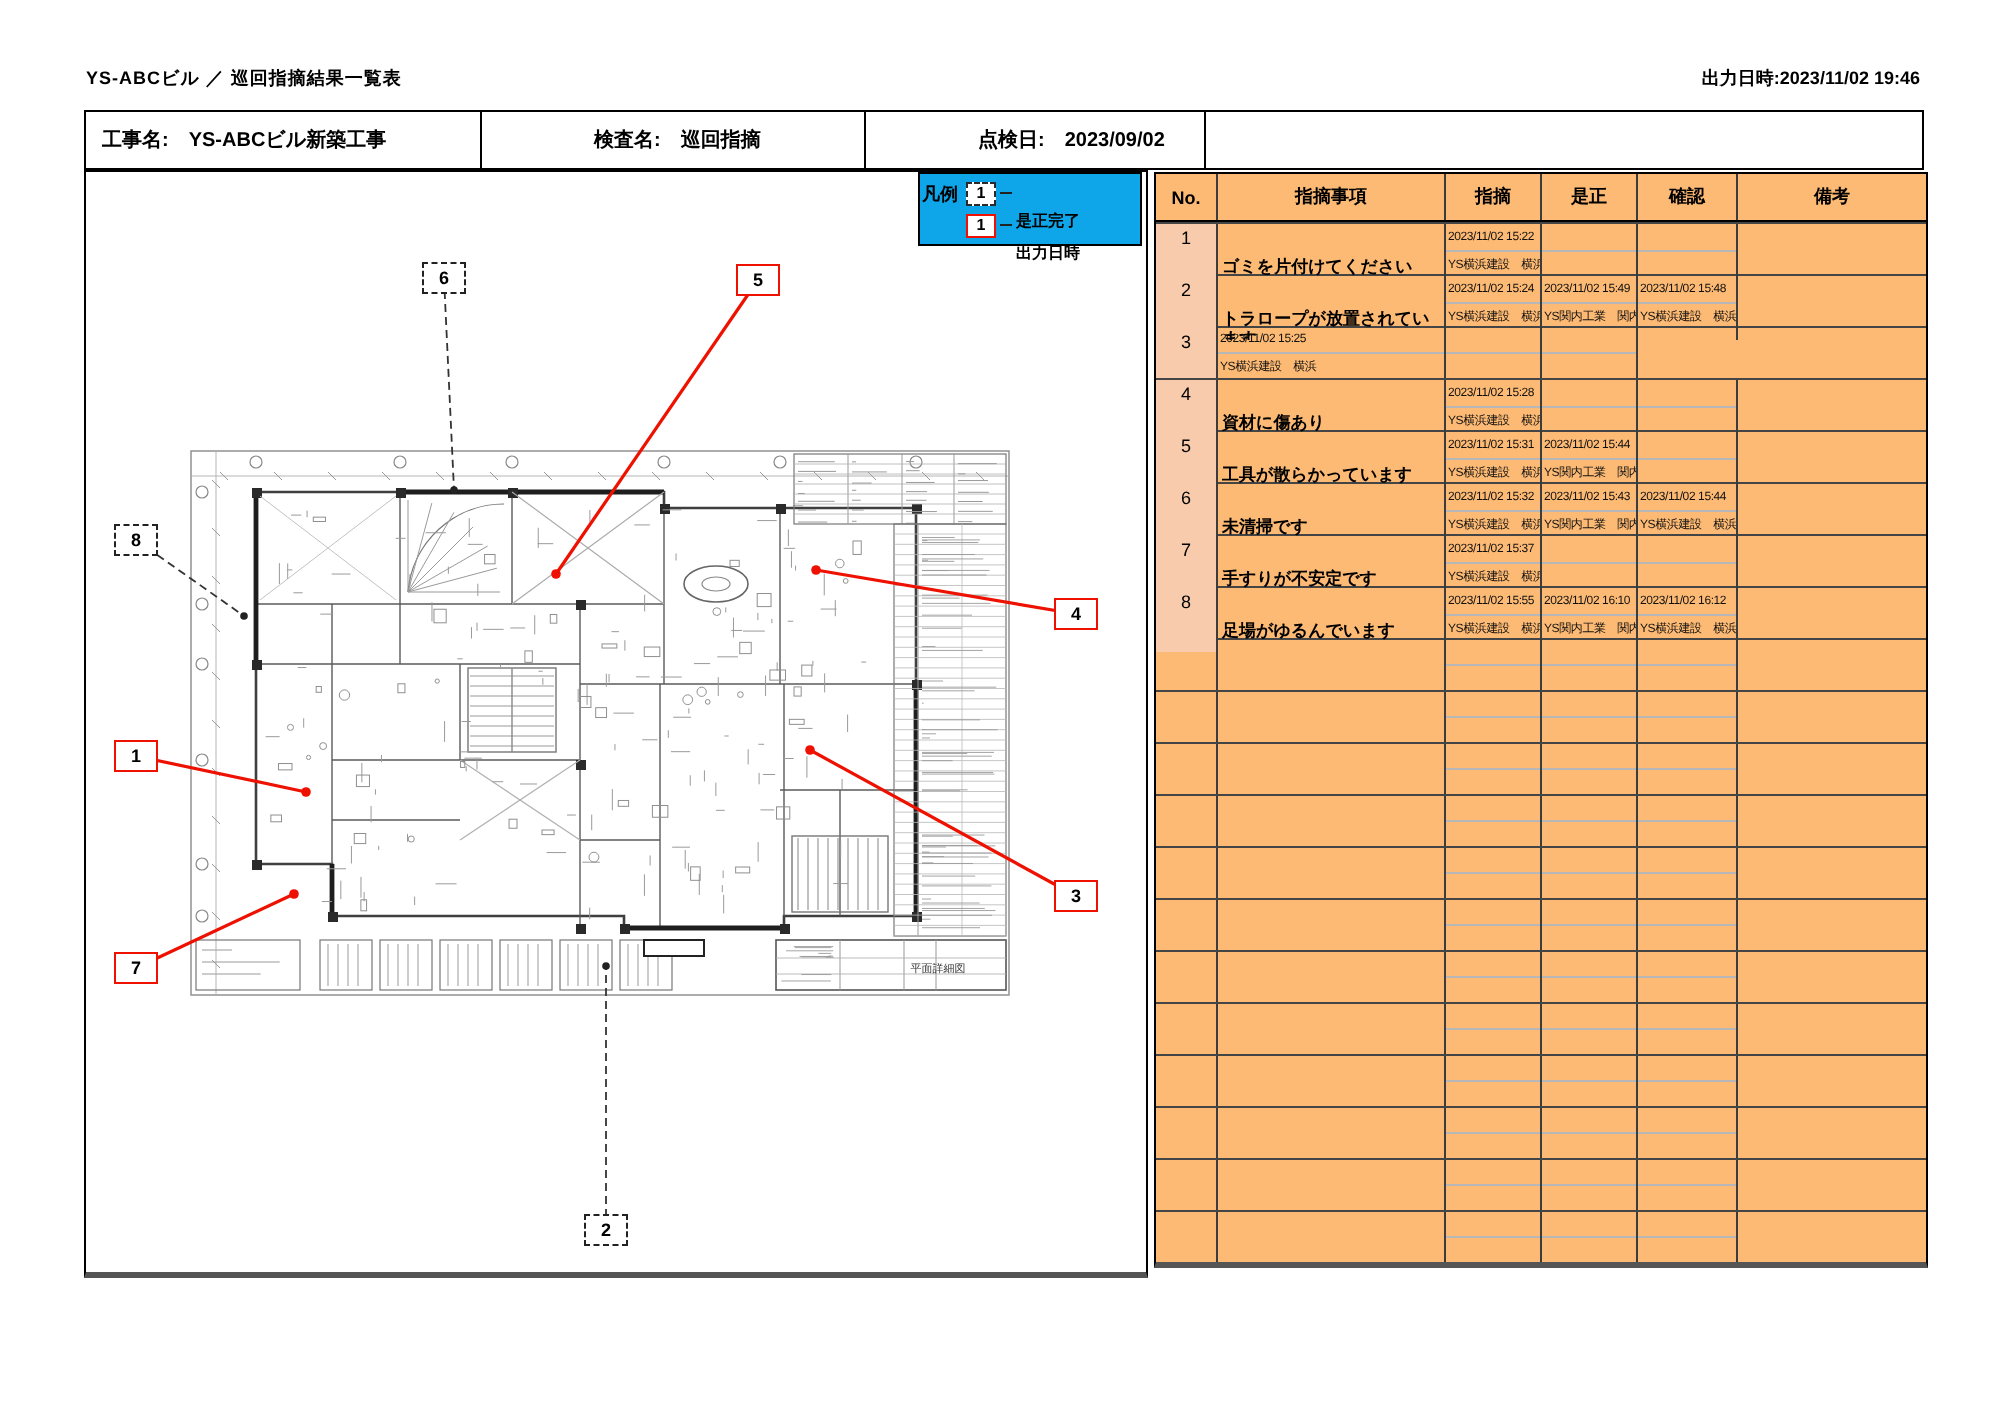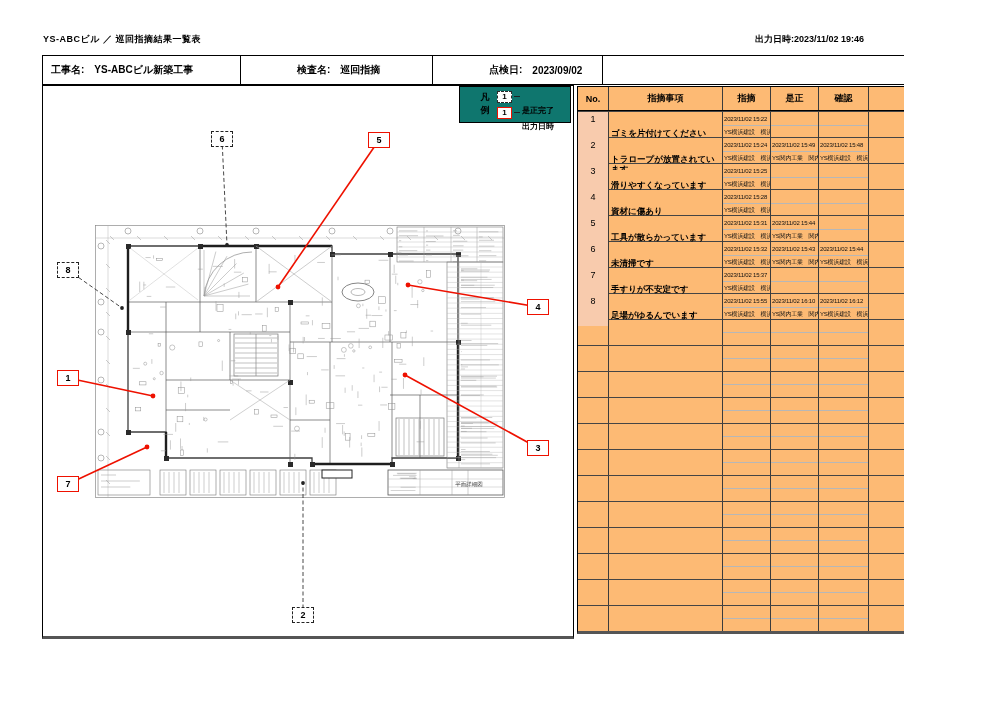--- a/index.html
+++ b/index.html
@@ -1,34 +1,34 @@
 <!DOCTYPE html>
 <html style="--red: #ee1100;"><head>
 <meta charset="utf-8">
 <style>
   html,body{margin:0;padding:0;background:#fff;}
-  #sheet{position:relative;width:904px;height:707px;background:#fff;overflow:hidden;
+  #sheet{position:relative;width:1000px;height:707px;background:#fff;overflow:hidden;
          font-family:"Liberation Sans","DejaVu Sans",sans-serif;color:#000;}
   .abs{position:absolute;}
 
   
   #page-title{left:43px;top:33px;font-size:9px;font-weight:bold;letter-spacing:.5px;}
   #printed-at{right:40px;top:33px;font-size:9px;font-weight:bold;}
 
   
   #info-bar{left:42px;top:55px;width:918px;height:28px;border:1.6px solid #000;display:flex;gap:48px;}
   .info-cell{border-right:1.2px solid #000;display:flex;align-items:center;padding:0 8px;
              font-size:10px;font-weight:bold;white-space:nowrap;}
   .info-cell .lbl{margin-right:10px;}
   .info-cell:last-child{border-right:none;flex:1;}
 
   
   #plan-panel{left:42px;top:85px;width:530px;height:550px;border:1.5px solid #000;border-bottom:3.5px solid #555;background:#fff;}
-  #legend{left:459px;top:86px;width:112px;height:37px;border:1.6px solid #000;background:#0f766e;z-index:5;
-          display:flex;align-items:stretch;padding:2px 16px;box-sizing:border-box;text-align:center;}
+  #legend{left:459px;top:86px;width:112px;height:37px;border:1.6px solid #000;background:#0ea5e9;z-index:5;
+          display:flex;align-items:stretch;padding:2px 0;box-sizing:border-box;}
   #legend .ttl{font-size:9px;font-weight:bold;margin:2px 4px 0 1px;}
   .lg-rows{display:flex;flex-direction:column;justify-content:space-between;}
   .lg-row{display:flex;align-items:center;height:15px;}
   .lg-box{width:15px;height:12px;display:flex;align-items:center;justify-content:center;
           font-size:8px;font-weight:bold;background:#fff;box-sizing:border-box;}
   .lg-tick{width:6px;height:0;border-top:1.2px solid #222;margin:0 2px;}
   .lg-lab{font-size:8px;font-weight:bold;white-space:nowrap;margin-top:28px;}
   .box-done{border:1.5px dashed #2a2a2a;}
   .box-open{border:1.5px solid var(--red);}
 
@@ -620,21 +620,20 @@
     <div class="half">YS関内工業　関内</div>
           </div>
           <div class="tcell split">
     <div class="half top">2023/11/02 15:48</div>
     <div class="half">YS横浜建設　横浜</div>
           </div>
           <div class="tcell biko-cell"></div>
         </div>
         <div class="trow">
           <div class="tcell no-cell">3</div>
-          <div class="tcell item-cell">滑りやすくなっています</div>
           <div class="tcell split">
     <div class="half top">2023/11/02 15:25</div>
     <div class="half">YS横浜建設　横浜</div>
           </div>
           <div class="tcell split">
     <div class="half top"></div>
     <div class="half"></div>
           </div>
           <div class="tcell split">
     <div class="half top"></div>

